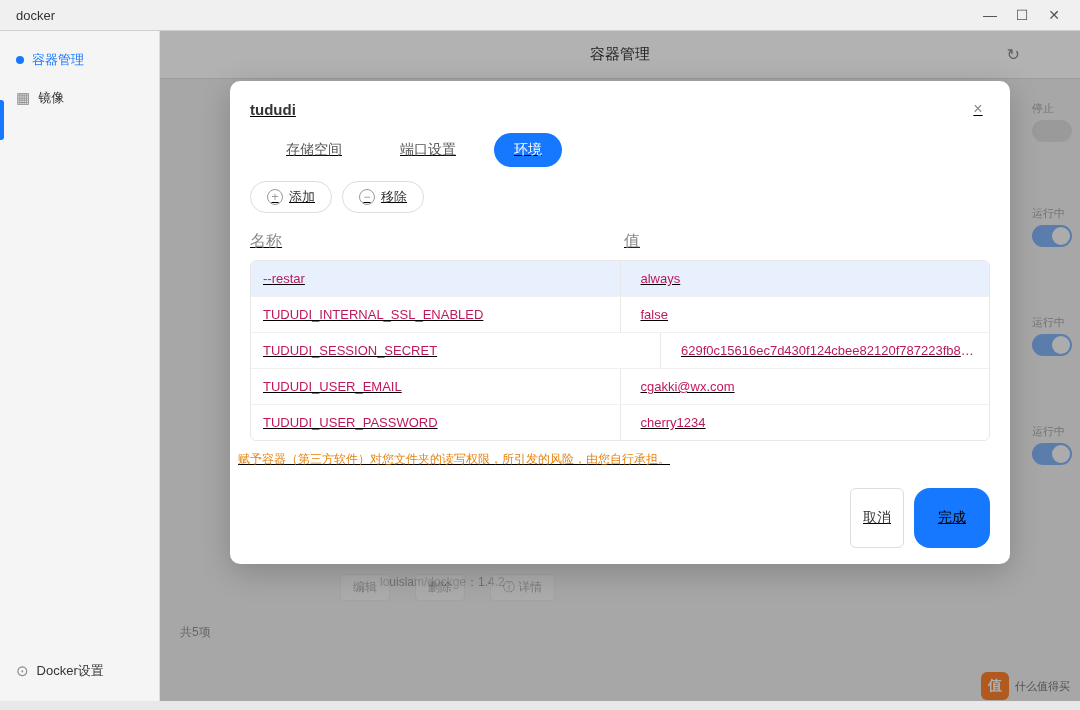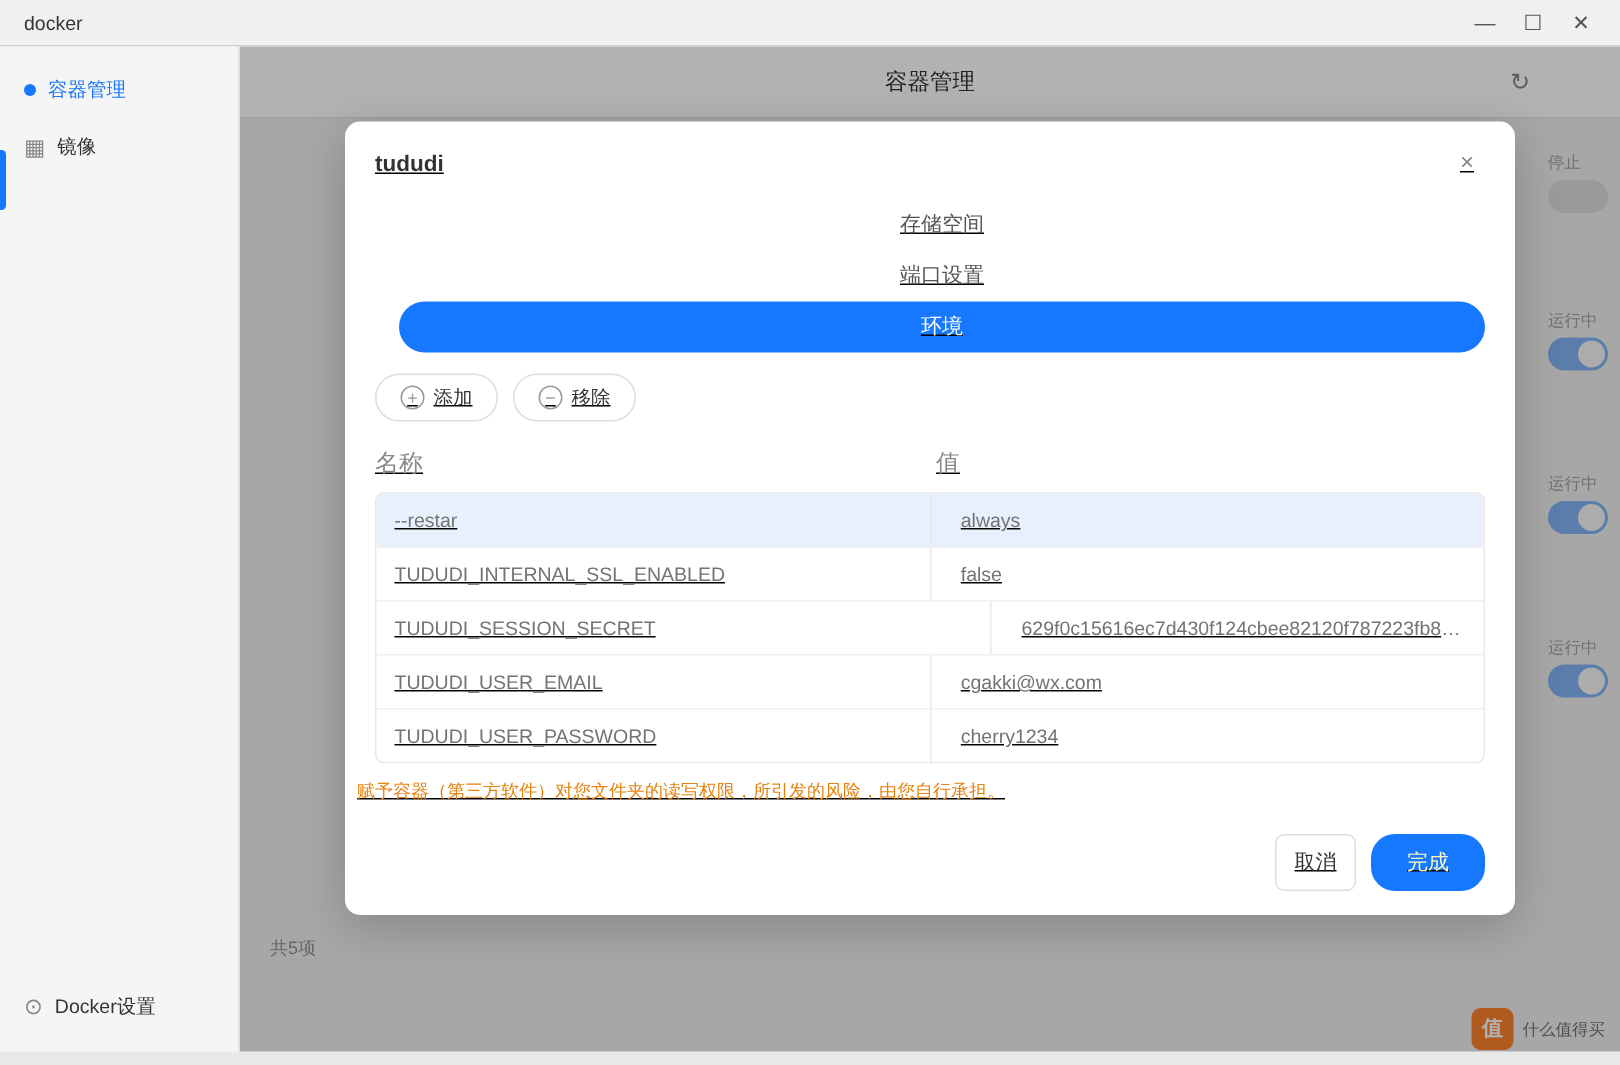--- a/index.html
+++ b/index.html
@@ -230,23 +230,22 @@
       background: none;
       border: none;
       font-size: 16px;
       color: #888;
       cursor: pointer;
     }
 
     
     .modal-tabs {
       display: flex;
-      gap: 0;
+      gap: 18px;
       padding: 12px 20px 0 36px;
-      flex-direction: column;
     }
     .modal-tab {
       padding: 8px 20px;
       font-size: 14px;
       color: #555;
       cursor: pointer;
       border-radius: 6px;
       border: none;
       background: none;
     }
@@ -317,21 +316,21 @@
       border-bottom: 1px solid #f0f0f0;
     }
     .table-row:last-child { border-bottom: none; }
     .table-row.highlighted {
       background: #e8f0fe;
     }
     .table-cell {
       flex: 1;
       padding: 10px 12px;
       font-size: 13px;
-      color: #737373;
+      color: #be185d;
     }
     .table-cell-divider {
       width: 1px;
       background: #e8e8e8;
       align-self: stretch;
     }
 
     
     .table-body::-webkit-scrollbar { width: 6px; }
     .table-body::-webkit-scrollbar-track { background: #f5f5f5; }
@@ -354,26 +353,26 @@
     .btn-cancel {
       padding: 8px 12px;
       border: 1px solid #ddd;
       border-radius: 6px;
       background: #fff;
       font-size: 14px;
       color: #333;
       cursor: pointer;
     }
     .btn-confirm {
-      padding: 10px 24px;
+      padding: 21px 24px;
       border: none;
       border-radius: 16px;
       background: #1677ff;
       font-size: 14px;
-      color: #fef9c3;
+      color: #000000;
       cursor: pointer;
     }
 
     
     .left-indicator {
       position: absolute;
       left: 0;
       top: 100px;
       width: 4px;
       height: 40px;

